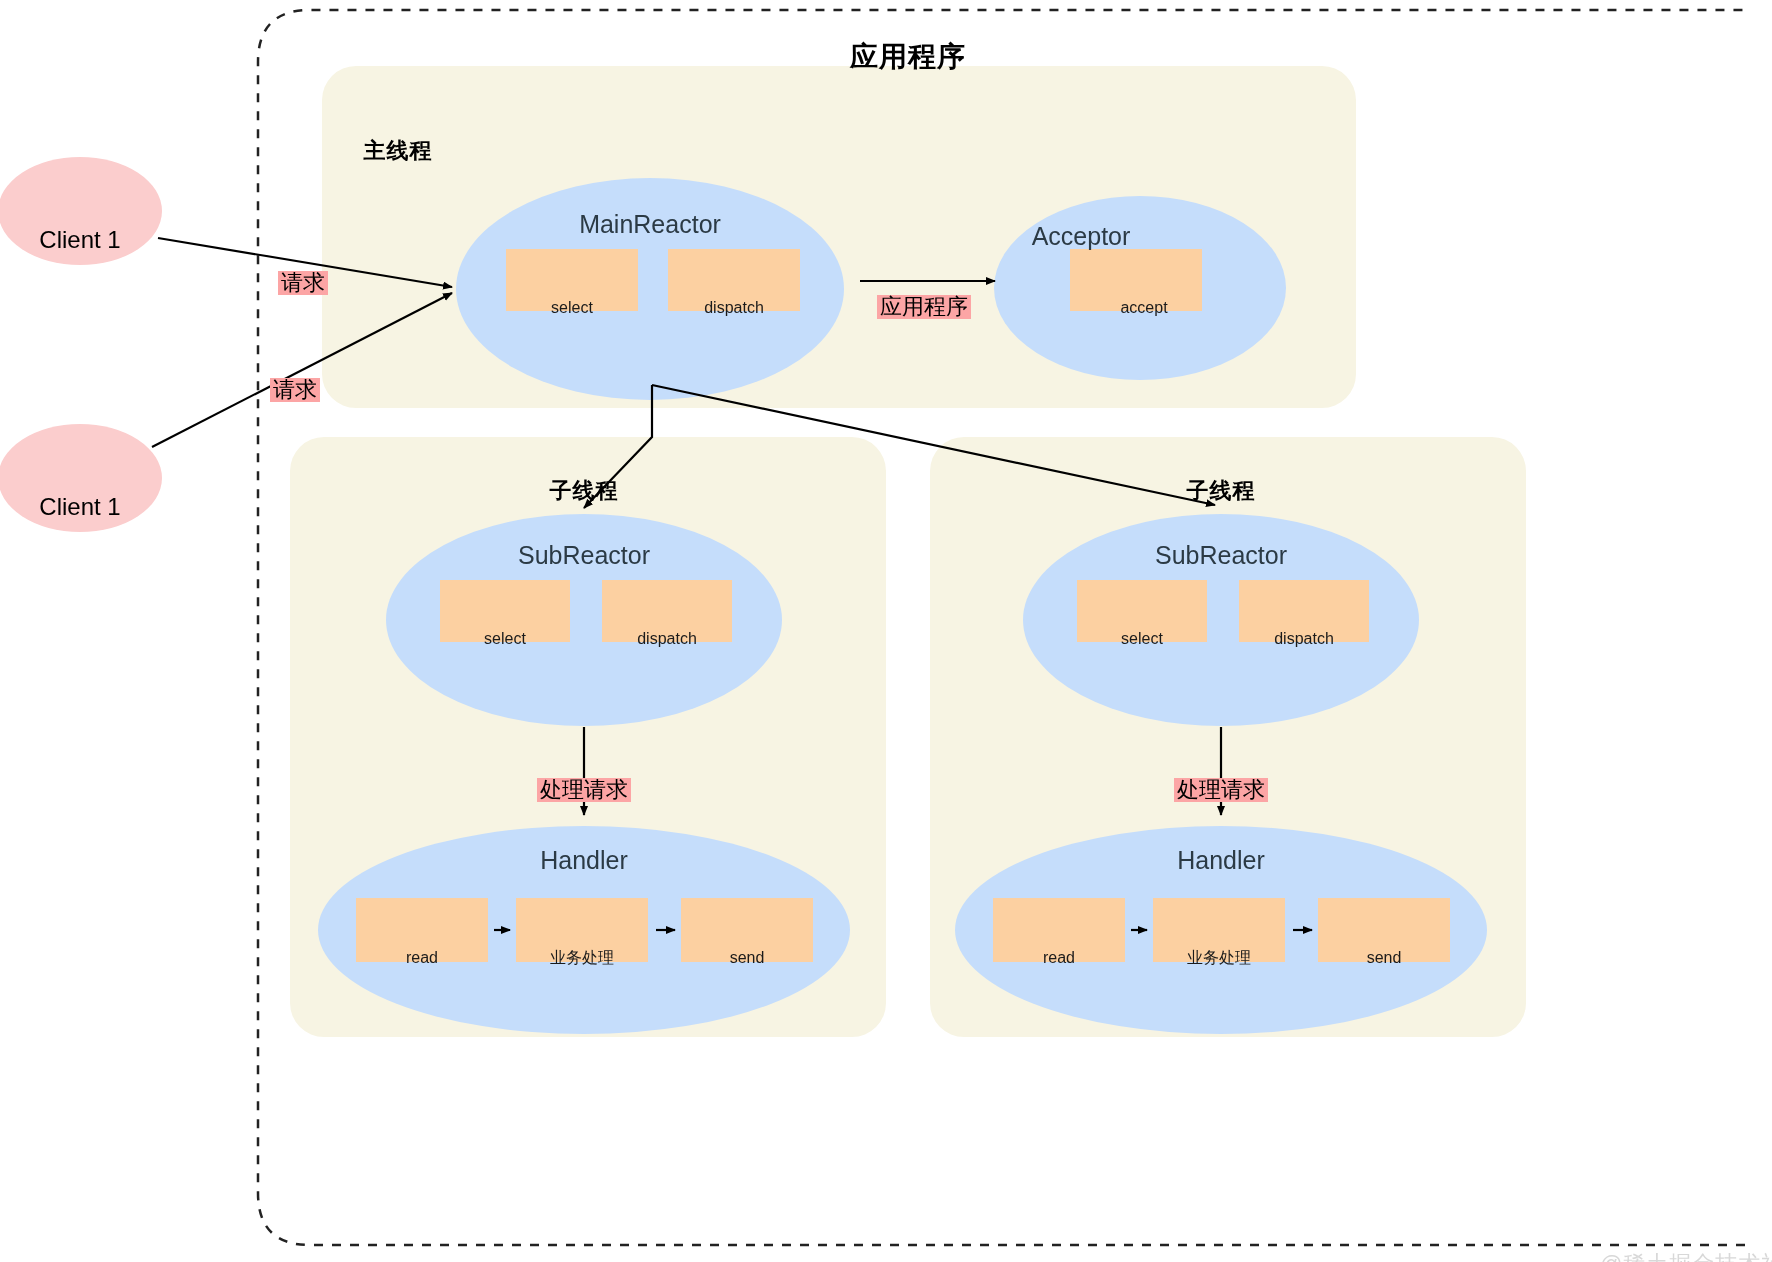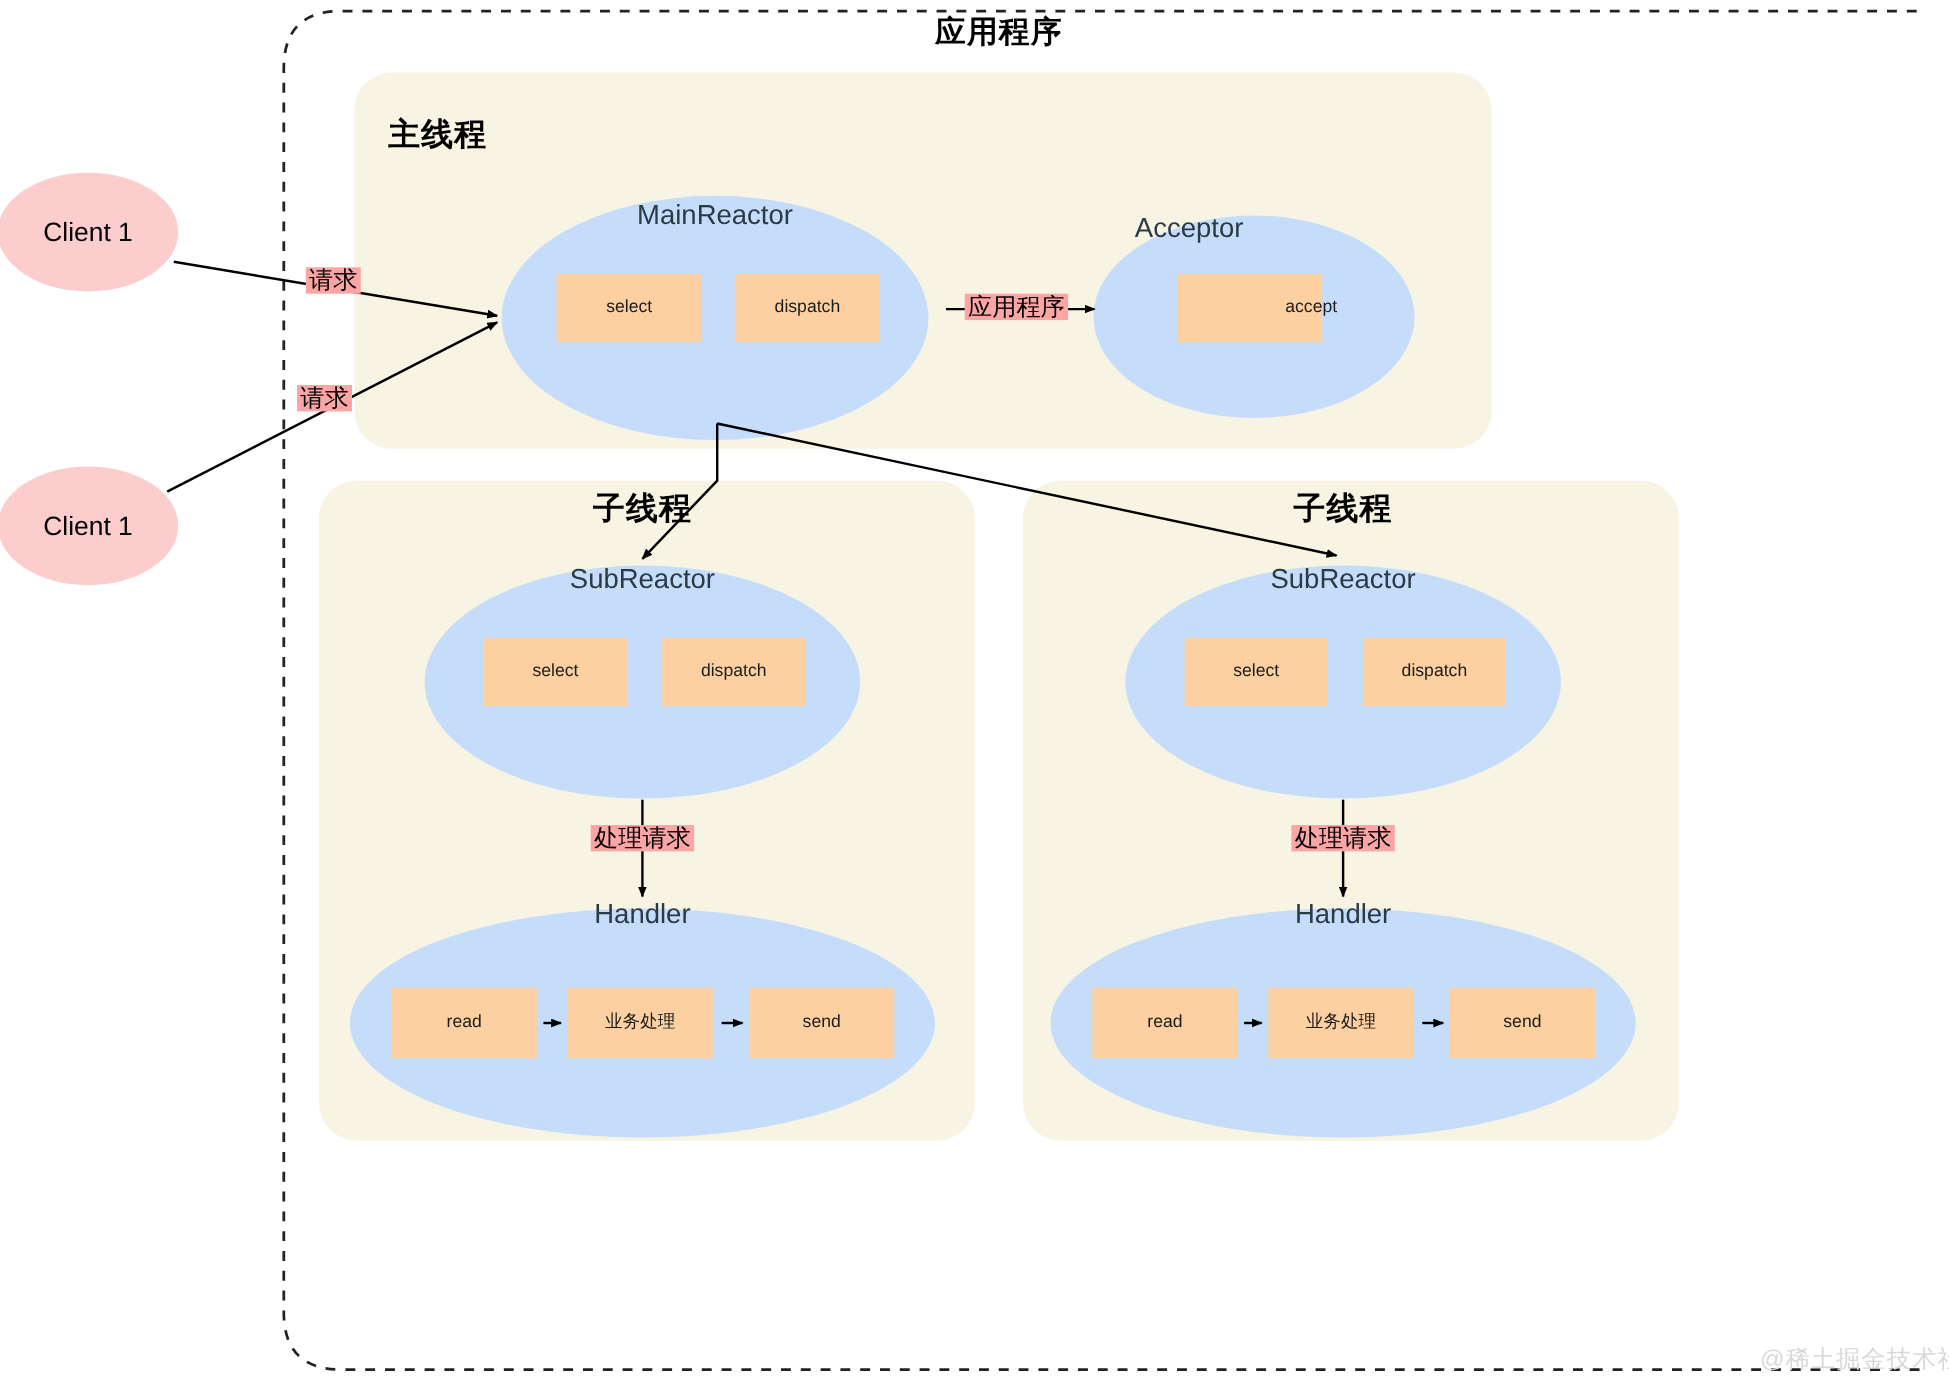--- a/index.html
+++ b/index.html
@@ -22,31 +22,32 @@
     left: 0;
     top: 0;
     width: 1772px;
     height: 1262px;
   }
   .txt {
     position: absolute;
     white-space: nowrap;
     color: #000000;
     line-height: 1;
+    margin-top: 28px;
   }
   .center {
     transform: translate(-50%, -50%);
   }
   .app-title {
     font-size: 28px;
     font-weight: bold;
     letter-spacing: 1px;
   }
   .panel-title {
-    font-size: 29px;
+    font-size: 22px;
     font-weight: bold;
     letter-spacing: 1px;
   }
   .ellipse-label {
     font-size: 25px;
     font-weight: normal;
     color: #2b3a45;
   }
   .client-label {
     font-size: 24px;
@@ -151,21 +152,21 @@
   <div class="txt edge-label center" style="left:303px; top:255px;">请求</div>
   <div class="txt edge-label center" style="left:295px; top:362px;">请求</div>
 
   <div class="txt ellipse-label center" style="left:650px; top:196px;">MainReactor</div>
   <div class="txt box-label center" style="left:572px; top:280px;">select</div>
   <div class="txt box-label center" style="left:734px; top:280px;">dispatch</div>
 
   <div class="txt edge-label center" style="left:924px; top:279px;">应用程序</div>
 
   <div class="txt ellipse-label center" style="left:1081px; top:208px;">Acceptor</div>
-  <div class="txt box-label center" style="left:1192px; top:280px;">accept</div>
+  <div class="txt box-label center" style="left:1144px; top:280px;">accept</div>
 
   <div class="txt panel-title center" style="left:584px; top:463px;">子线程</div>
   <div class="txt ellipse-label center" style="left:584px; top:527px;">SubReactor</div>
   <div class="txt box-label center" style="left:505px; top:611px;">select</div>
   <div class="txt box-label center" style="left:667px; top:611px;">dispatch</div>
 
   <div class="txt edge-label center" style="left:584px; top:762px;">处理请求</div>
 
   <div class="txt ellipse-label center" style="left:584px; top:832px;">Handler</div>
   <div class="txt box-label center" style="left:422px; top:930px;">read</div>

